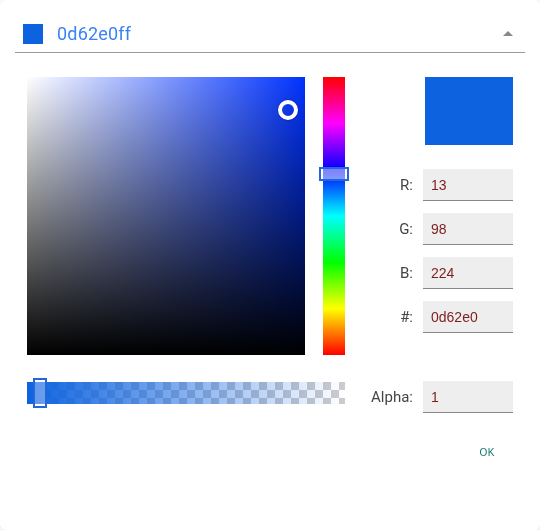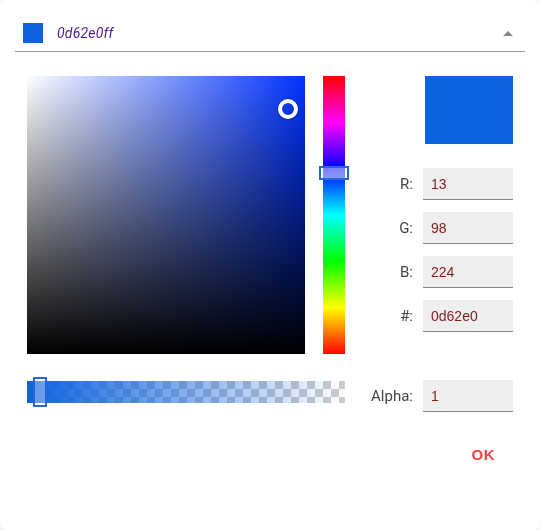--- a/index.html
+++ b/index.html
@@ -27,25 +27,24 @@
     cursor: pointer;
   }
   .header-swatch {
     width: 20px;
     height: 20px;
     background: #0d62e0;
     margin-right: 14px;
     flex-shrink: 0;
   }
   .header-text {
-    font-size: 14px;
-    color: #4c1d95;
+    font-size: 18px;
+    color: #3b82f6;
     letter-spacing: 0.2px;
     flex-grow: 1;
-    font-style: italic;
   }
   .header-caret {
     width: 0;
     height: 0;
     border-left: 5px solid transparent;
     border-right: 5px solid transparent;
     border-bottom: 5px solid #888;
     margin-right: 4px;
   }
   .body {
@@ -170,23 +169,23 @@
   }
   .buttons {
     display: flex;
     justify-content: flex-end;
     gap: 4px;
     margin-top: 24px;
   }
   .btn {
     background: none;
     border: none;
-    color: #ef4444;
-    font-size: 15px;
-    font-weight: 700;
+    color: #0f766e;
+    font-size: 10px;
+    font-weight: 400;
     letter-spacing: 0.5px;
     padding: 10px 18px;
     cursor: pointer;
   }
 </style>
 </head>
 <body>
 
 <div class="panel">
 

